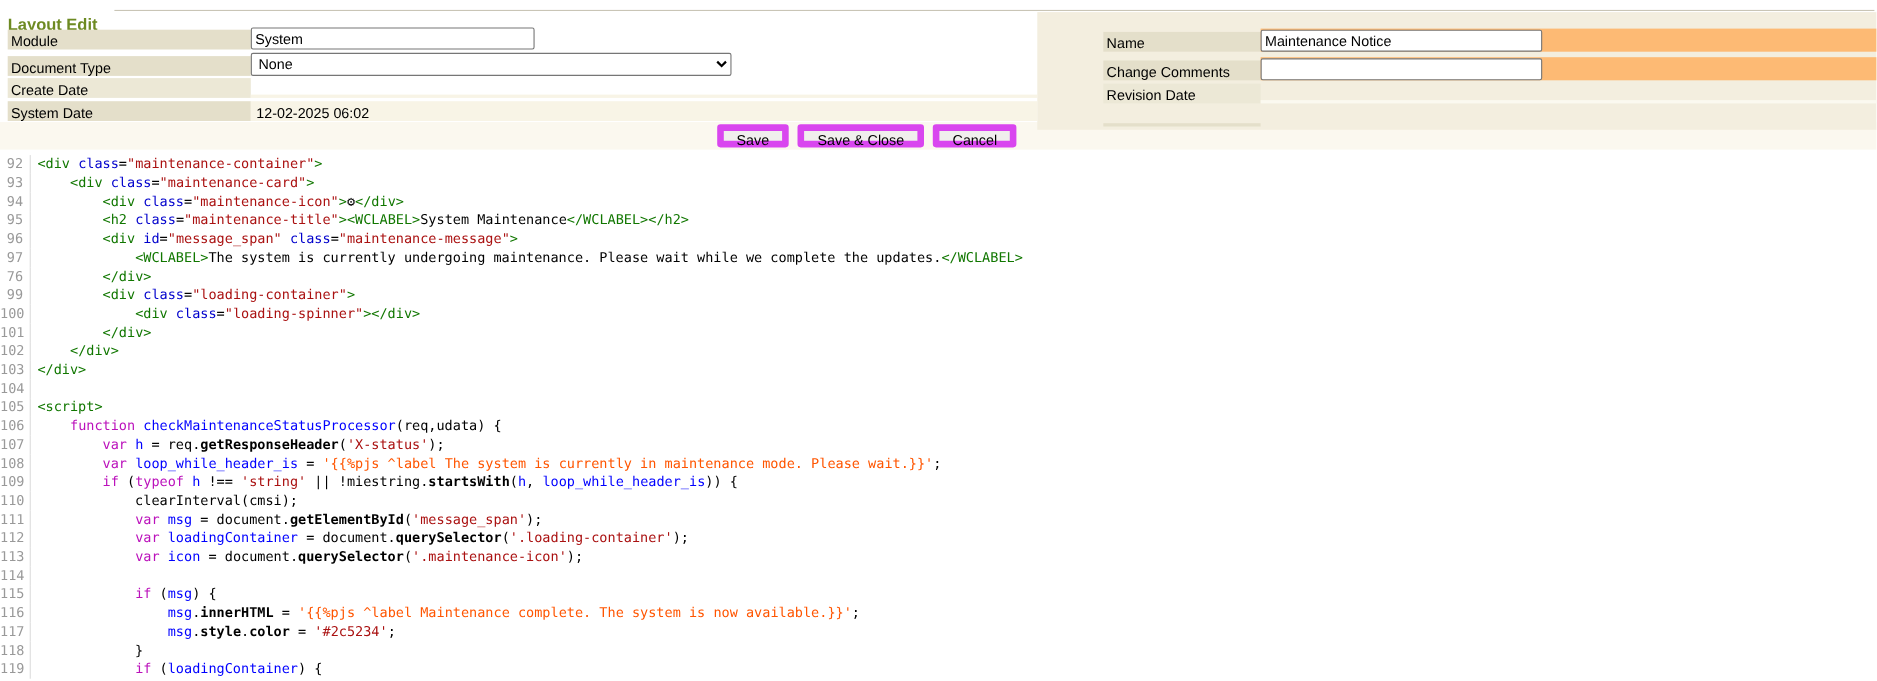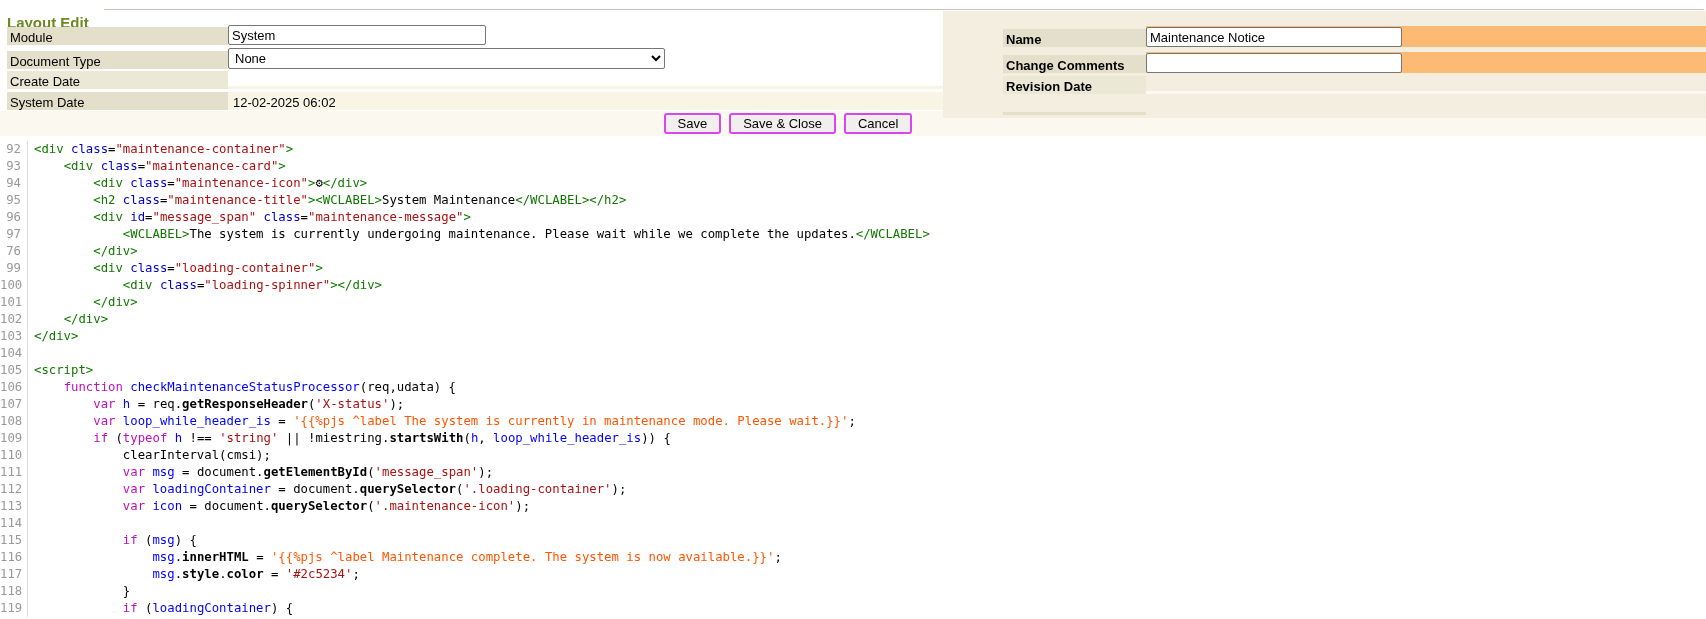--- a/index.html
+++ b/index.html
@@ -19,30 +19,30 @@
   .legend-line{position:absolute;top:9px;left:104px;right:2px;border-top:1px solid #c9c5b6;}
 
   .col-right{position:absolute;left:943px;top:11px;right:0;height:107px;
              background:var(--panel);padding:14px 0 0 60px;z-index:2;}
   .col-left{position:absolute;left:7px;top:24px;width:936px;z-index:2;}
 
   .btn-bar{position:absolute;top:111px;left:0;right:0;height:25px;background:var(--btnbar);
            display:flex;justify-content:center;align-items:center;gap:8px;
            padding-right:130px;z-index:1;}
   .btn{font-family:inherit;font-size:13px;height:21px;padding:1px 12px 2px 12px;
-       border:2px solid #d946ef;border-radius:3px;background:#f0efed;color:#000;cursor:pointer;}
+       border:6px solid #d946ef;border-radius:3px;background:#f0efed;color:#000;cursor:pointer;}
 
   .frow{display:flex;margin-bottom:3px;height:21px;align-items:flex-end;}
   .col-right .frow{margin-bottom:4px;height:22px;}
   .frow.ro{height:17px;}
   .col-left .frow:last-child{height:18px;}
   .flabel{background:var(--labelbg);font-size:13px;color:#000;padding:3px 4px 0 3px;flex:none;}
   .flabel.light{background:var(--labelbg-light);}
   .col-left .flabel{width:221px;}
-  .col-right .flabel{width:143px;font-weight:bold;}
+  .col-right .flabel{width:143px;}
   .fvalue{flex:1;font-size:13px;color:#000;}
   .col-right .fvalue{background:#fdba74;}
   .fvalue.ro{background:var(--robg);padding:3px 0 0 5px;}
   .col-right .fvalue.ro{background:#fbf9f0;}
 
   .tin{width:258px;height:20px;border:1px solid #767676;border-radius:2px;
        font-family:inherit;font-size:13px;padding:1px 3px;margin:0;background:#fff;color:#000;}
   .col-right .tin{width:256px;margin-top:1px;}
   .sel{width:437px;height:21px;border:1px solid #767676;border-radius:2px;
        font-family:inherit;font-size:13px;background:#fff;color:#000;padding:0 2px;}

